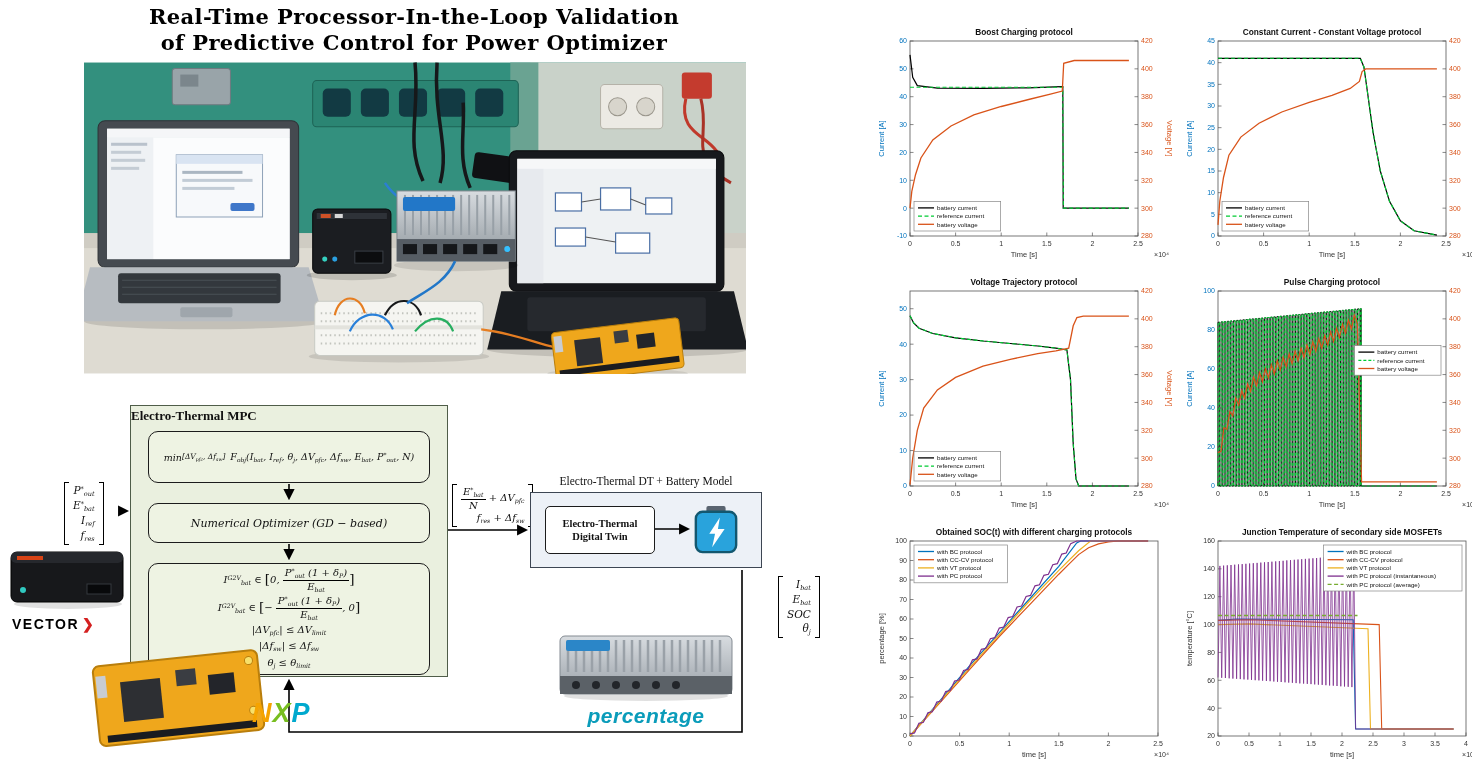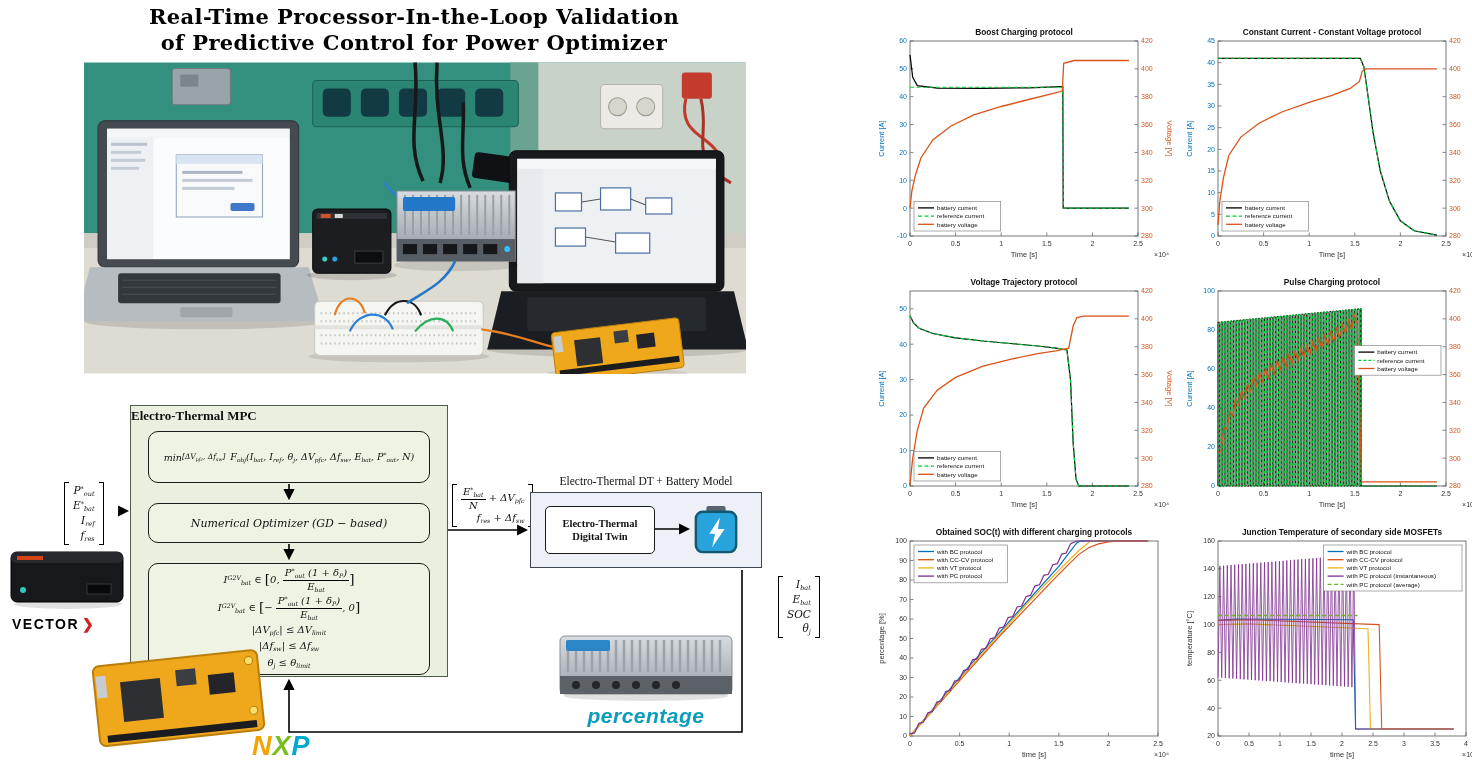--- a/index.html
+++ b/index.html
@@ -45,21 +45,21 @@
             display:flex;align-items:center;justify-content:center;text-align:center;font-weight:bold;font-size:10.5px;
             font-family:"Liberation Serif",serif;line-height:1.25;}
   .battery{position:absolute;left:692px;top:124px;width:48px;height:52px;}
   .arrows{position:absolute;left:0;top:0;width:852px;height:391px;pointer-events:none;}
   .hw-vector{position:absolute;left:8px;top:162px;width:120px;height:70px;}
   .vector-logo{position:absolute;left:12px;top:236px;font-family:Liberation Sans, sans-serif;font-weight:bold;
                font-size:14px;letter-spacing:1.5px;color:#000;font-style:normal;}
   .vector-logo .chev{color:#d42020;margin-left:3px;font-weight:900;}
   .hw-nxp{position:absolute;left:92px;top:268px;width:175px;height:100px;transform:rotate(-6deg);}
   .nxp-logo{position:absolute;left:252px;top:318px;font-family:"Liberation Sans",sans-serif;font-weight:800;
-            font-size:27px;font-style:italic;letter-spacing:1px;margin-top:33px;}
+            font-size:27px;font-style:italic;letter-spacing:1px;}
   .nxp-logo .n{color:#f5a300;} .nxp-logo .x{color:#78be20;} .nxp-logo .p{color:#00a9ce;}
   .hw-sg{position:absolute;left:556px;top:250px;width:180px;height:72px;}
   .sg-logo{position:absolute;left:556px;top:324px;width:180px;text-align:center;font-family:"Liberation Sans",sans-serif;
            font-weight:bold;font-style:italic;font-size:21px;color:#0a9cba;letter-spacing:.5px;}
   
   .charts{position:absolute;left:852px;top:0;width:620px;height:771px;}
   figure.chart{position:absolute;margin:16px;}
   figure.chart svg{display:block;}
   #c0{left:6px;top:8px;} #c1{left:314px;top:8px;}
   #c2{left:6px;top:258px;} #c3{left:314px;top:258px;}

